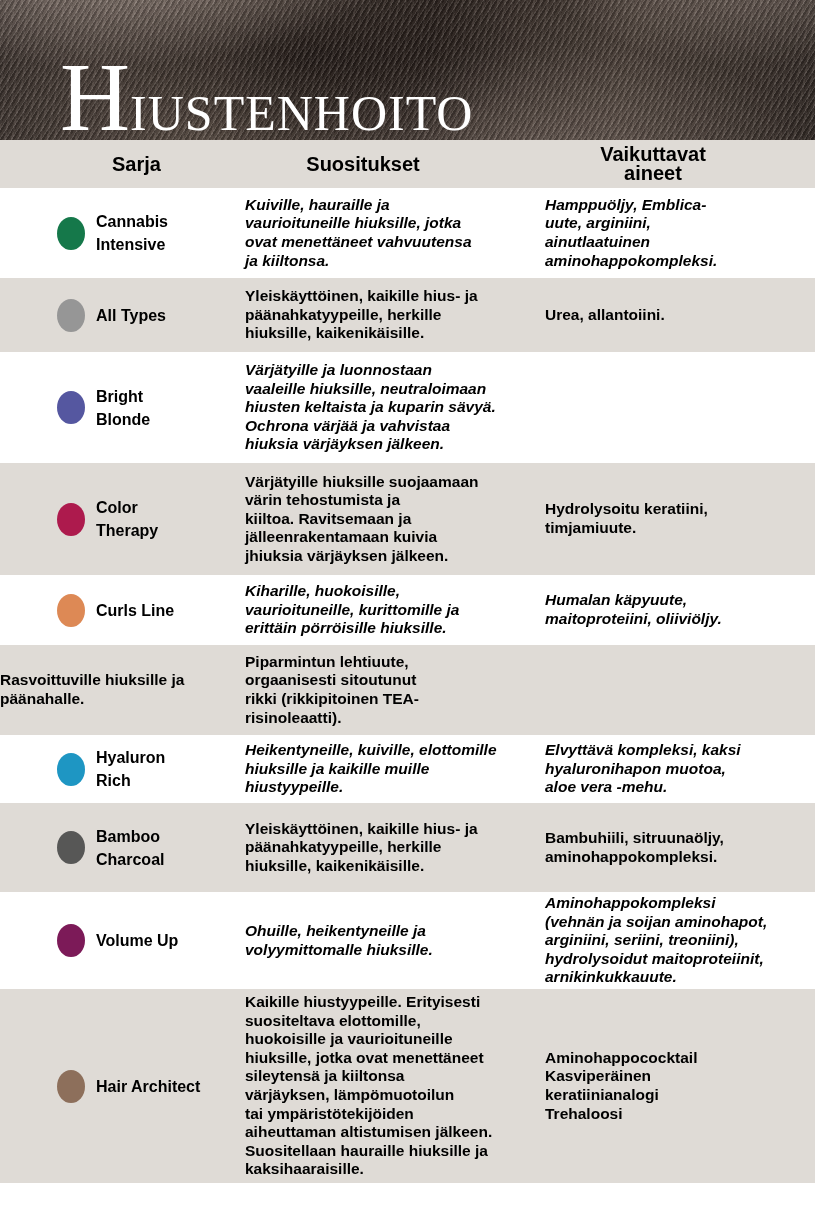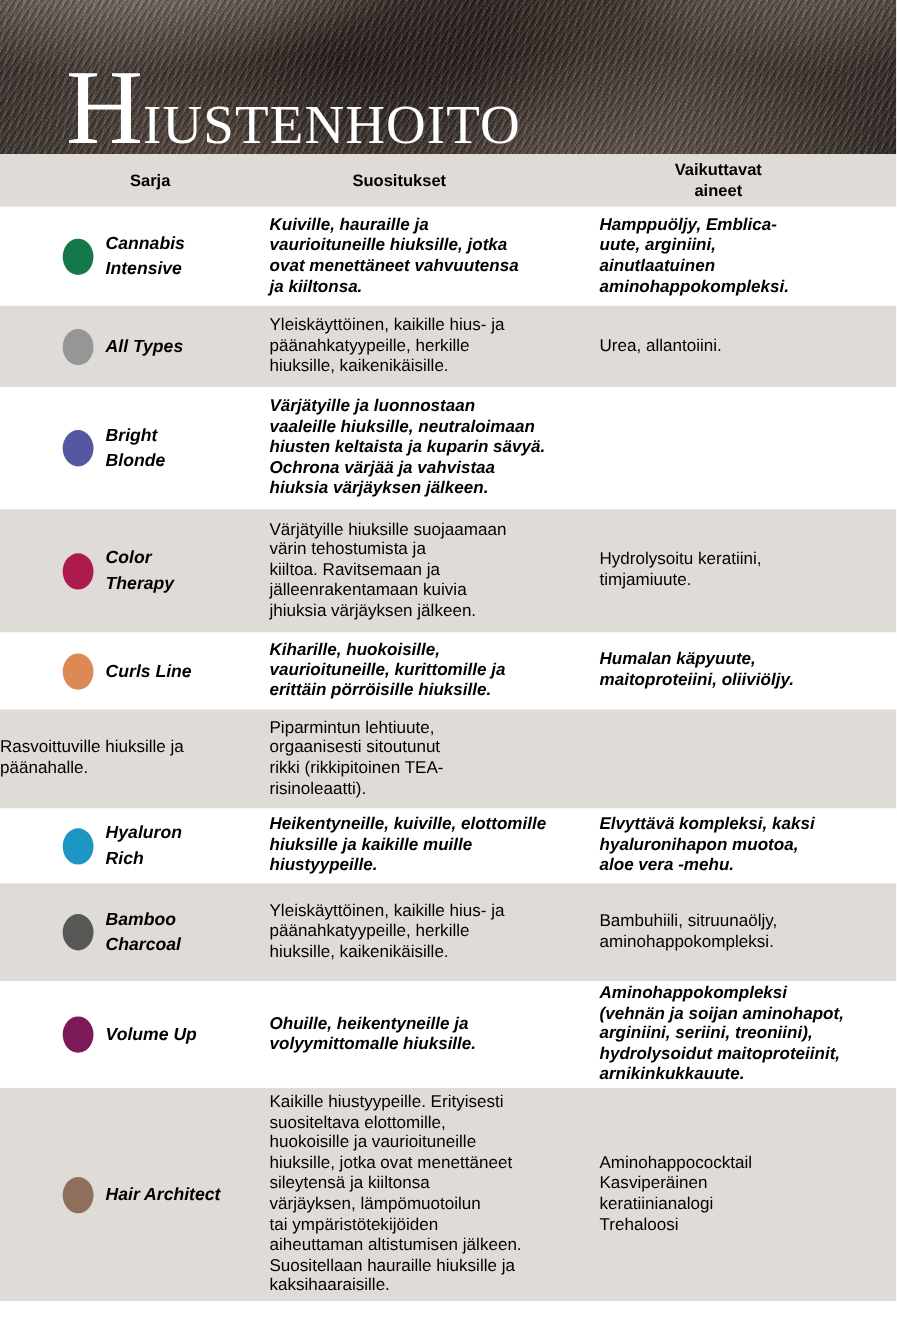--- a/index.html
+++ b/index.html
@@ -26,38 +26,38 @@
     display:flex; align-items:baseline; color:#ffffff;
     font-family:"Liberation Serif", serif; font-weight:400; white-space:nowrap;
   }
   .t-init { font-size:97px; line-height:0.82; }
   .t-rest { font-size:50px; line-height:0.82; letter-spacing:1px; }
 
   
   .head-row {
     display:grid; grid-template-columns:245px 300px 1fr;
     height:48px; background:#dfdbd6; align-items:center;
-    font-weight:700; font-size:15px; line-height:19px; text-align:center;
+    font-weight:700; font-size:20px; line-height:19px; text-align:center;
   }
   .hc1 { padding-left:28px; }
   .hc2 { padding-right:64px; }
   .hc3 { padding-right:54px; white-space:pre-line; }
 
   .row { display:grid; grid-template-columns:245px 300px 1fr; align-items:center; }
   .beige { background:#dfdbd6; }
   .white { background:#ffffff; }
 
-  .c1 { display:flex; align-items:center; padding-left:57px;font-style:italic; }
+  .c1 { display:flex; align-items:center; padding-left:57px; }
   .dot { width:28px; height:33px; border-radius:50%; flex:0 0 auto; margin-right:11px; background:#888; }
   .series-name { font-weight:700; font-size:16px; line-height:23px; white-space:pre-line; }
 
   .c2, .c3 { font-size:15.5px; line-height:18.6px; white-space:pre-line; padding-right:10px; }
   .c3 { padding-right:18px; }
   .heavy .c2, .heavy .c3 { font-weight:700;font-style:italic; }
-  .light .c2, .light .c3 { font-weight:400; }
+  .light .c2, .light .c3 { font-weight:700; }
 
   .footer-space { height:25px; background:#ffffff; }
 </style>
 </head>
 <body>
 
 <div class="page">
 
   <header class="hero">
     <div class="hair-texture"></div>

